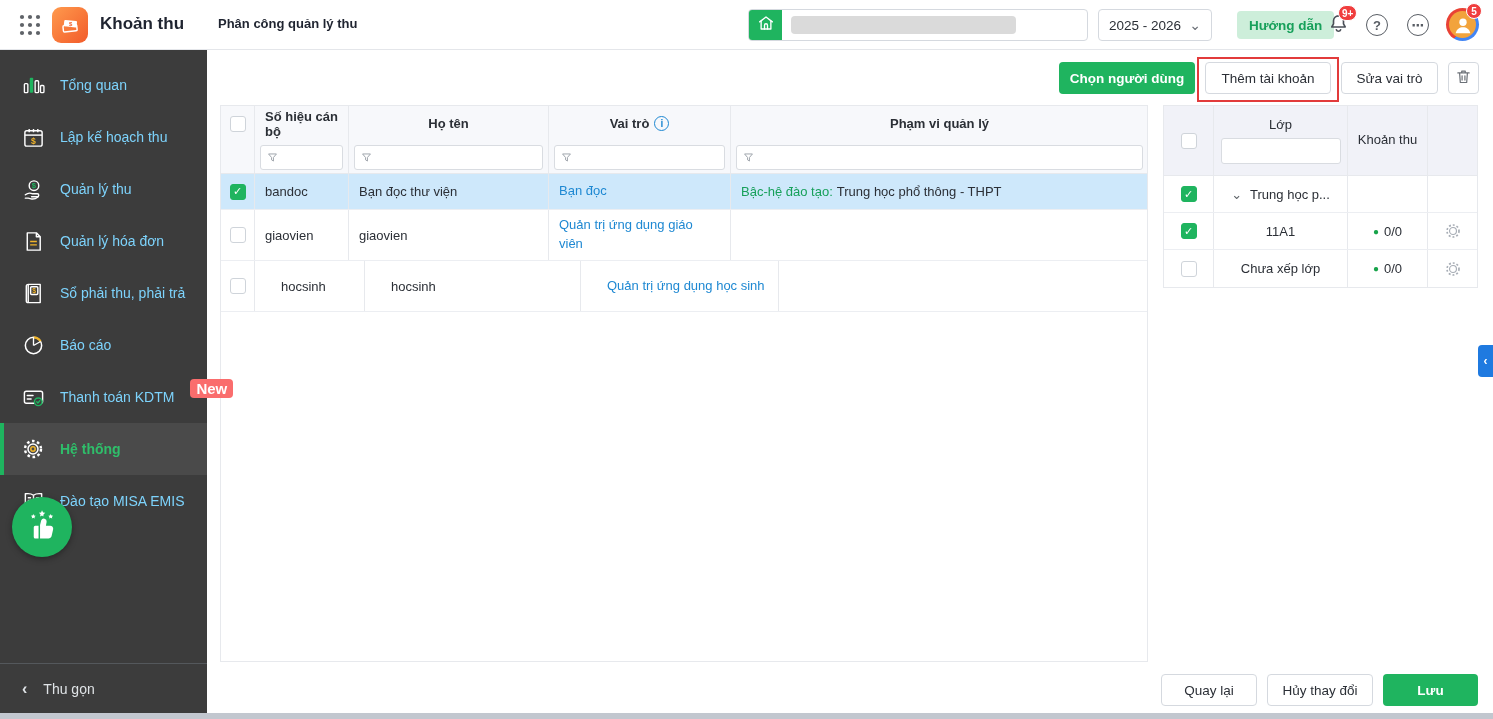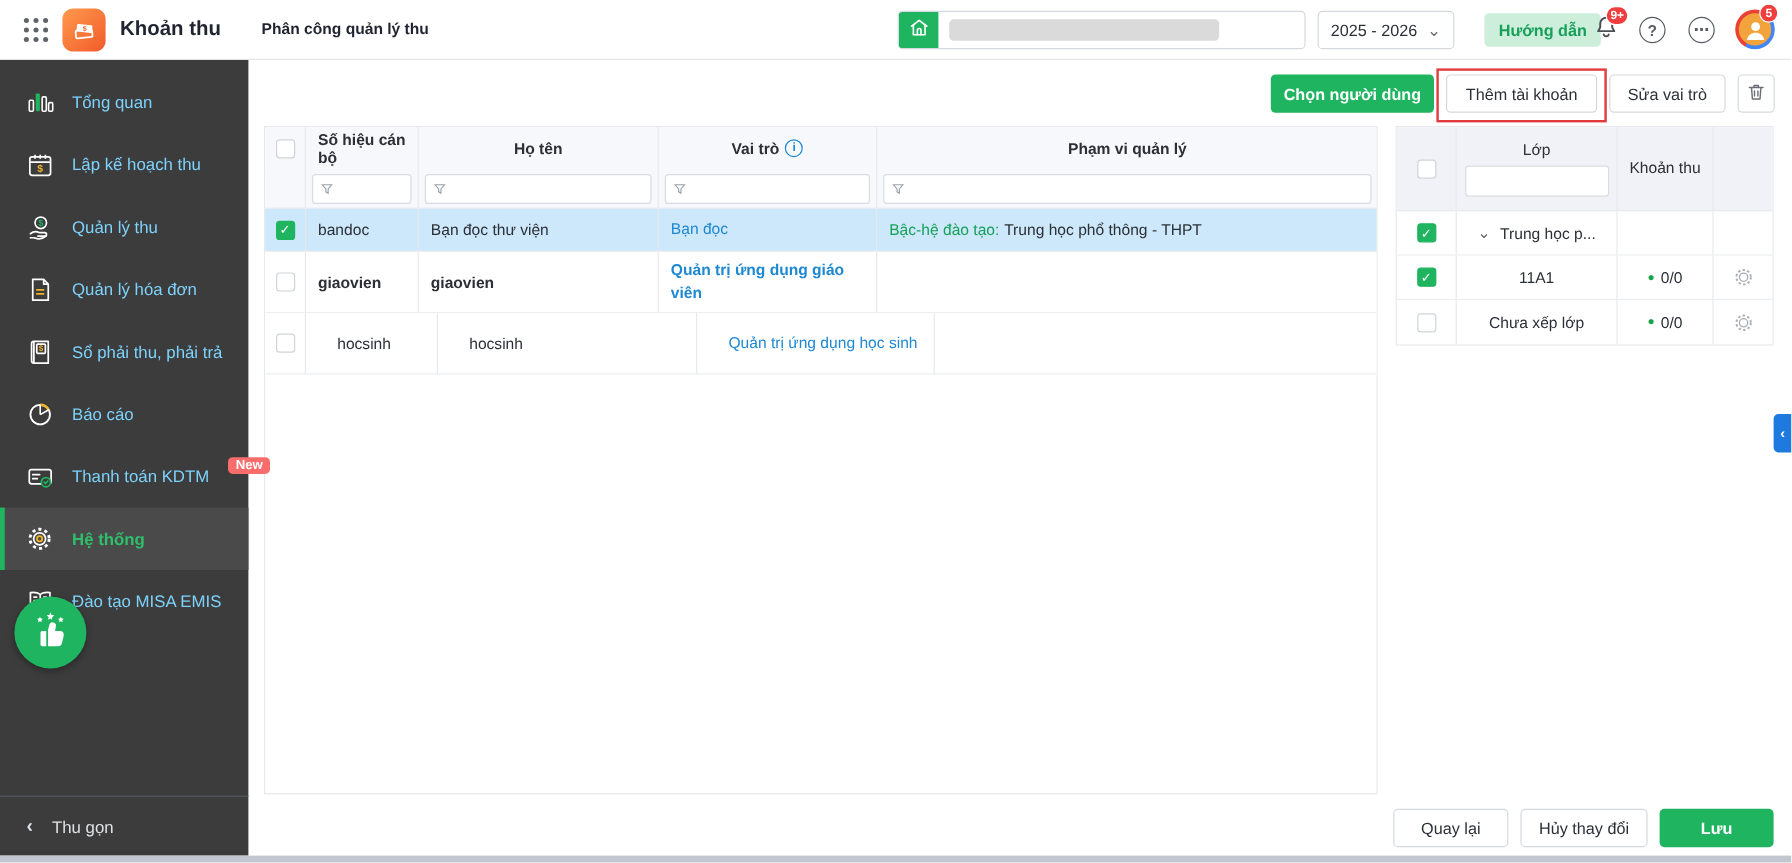--- a/index.html
+++ b/index.html
@@ -27,21 +27,21 @@
   .avatar-core { width:27px; height:27px; border-radius:50%; background:#f2a33c; display:flex; align-items:center; justify-content:center; overflow:hidden; }
 
   
   .sidebar { position:absolute; left:0; top:50px; width:207px; bottom:6px; background:#3c3c3c; z-index:15; }
   .snav { position:absolute; top:9px; left:0; right:0; }
   .sitem { height:52px; display:flex; align-items:center; padding-left:20px; gap:14px; cursor:pointer; position:relative; }
   .sitem .slabel { font-size:14px; color:#7dd3fc; white-space:nowrap; }
   .sitem.active { background:#4a4a4a; border-left:4px solid #1fb45f; padding-left:16px; }
   .sitem.active .slabel { color:#2fbe6a; font-weight:bold; }
   .sicon { width:26px; height:26px; display:flex; align-items:center; justify-content:center; flex:0 0 auto; }
-  .newbadge { background:#fa6d6d; color:#fff; font-size:11px; font-weight:bold; border-radius:4px; padding:1px 6px; margin-left:2px; position:relative; top:-9px; }
+  .newbadge { background:#fa6d6d; color:#fff; font-size:15px; font-weight:bold; border-radius:4px; padding:1px 6px; margin-left:2px; position:relative; top:-9px; }
   .fab { position:absolute; left:12px; top:447px; width:60px; height:60px; border-radius:50%; background:#1fb45f; display:flex; align-items:center; justify-content:center; box-shadow:0 2px 6px rgba(0,0,0,.35); cursor:pointer; }
   .sfoot { position:absolute; bottom:0; left:0; right:0; height:50px; border-top:1px solid #54585c; display:flex; align-items:center; padding-left:22px; gap:16px; cursor:pointer; }
   .sfoot .slabel { color:#dfe3e6; font-size:14px; }
   .sfoot .chevleft { color:#dfe3e6; font-size:16px; font-weight:bold; }
 
   
   .content { position:absolute; left:207px; top:50px; right:0; bottom:0; background:#fff; }
   .btn { height:32px; border-radius:4px; font-size:13.5px; display:flex; align-items:center; justify-content:center; cursor:pointer; font-family:inherit; }
   .btn-green { background:#1fb45f; color:#fff; font-weight:bold; border:none; }
   .btn-outline { background:#fff; color:#2b2f36; border:1px solid #d5d9df; font-weight:500; }
@@ -374,21 +374,21 @@
         <div class="mc">Bạn đọc thư viện</div>
         <div class="mc">
             <span class="link">Bạn đọc</span>
           </div>
         <div class="mc">
           <span class="scope-label">Bậc-hệ đào tạo:</span>
           <span>Trung học phổ thông - THPT</span>
         </div>
       </div>
 
-      <div class="mrow mt-row" style="height:51px;font-weight:bold;">
+      <div class="mrow mt-row" style="height:51px;">
         <div class="mc cb-cell">
             <span class="cb"></span>
           </div>
         <div class="mc">giaovien</div>
         <div class="mc">giaovien</div>
         <div class="mc">
             <span class="link">Quản trị ứng dụng giáo viên</span>
           </div>
         <div class="mc"></div>
       </div>

